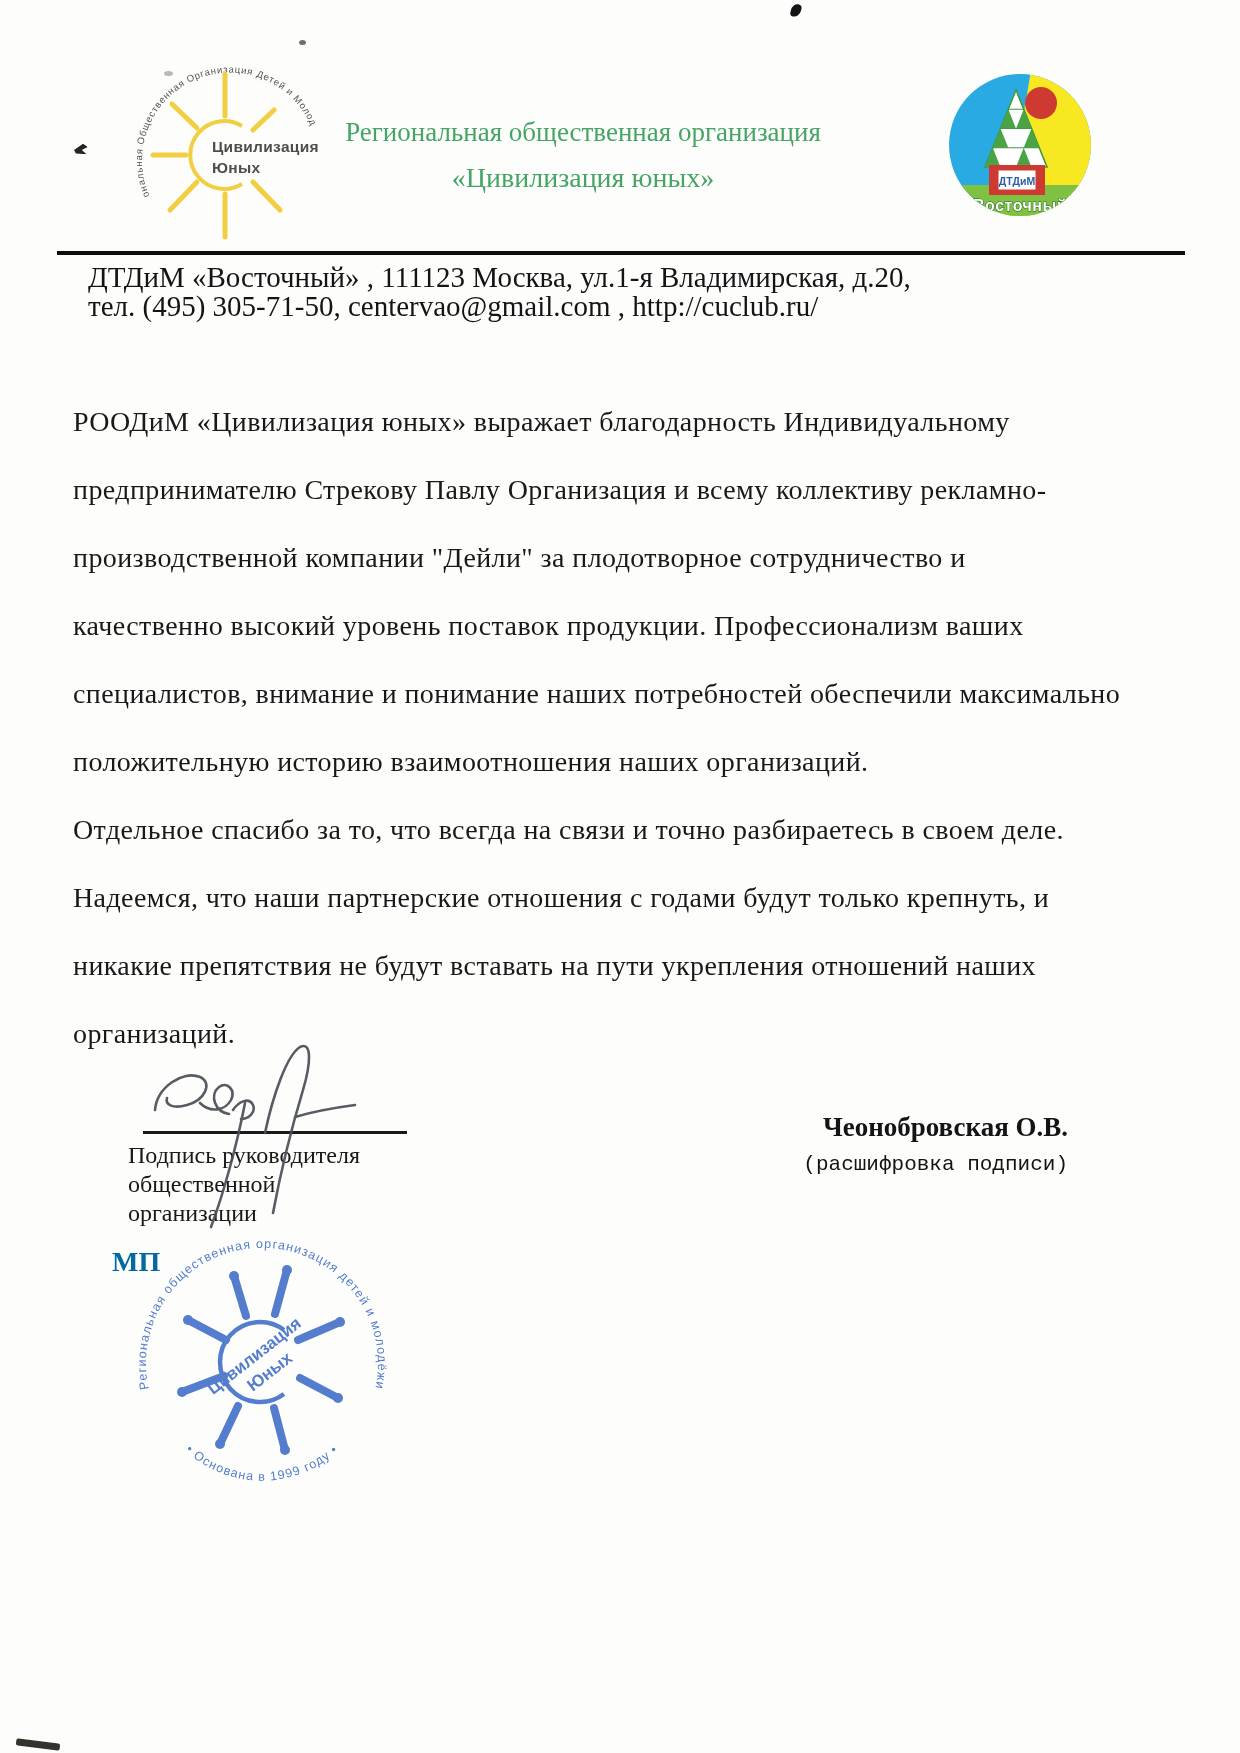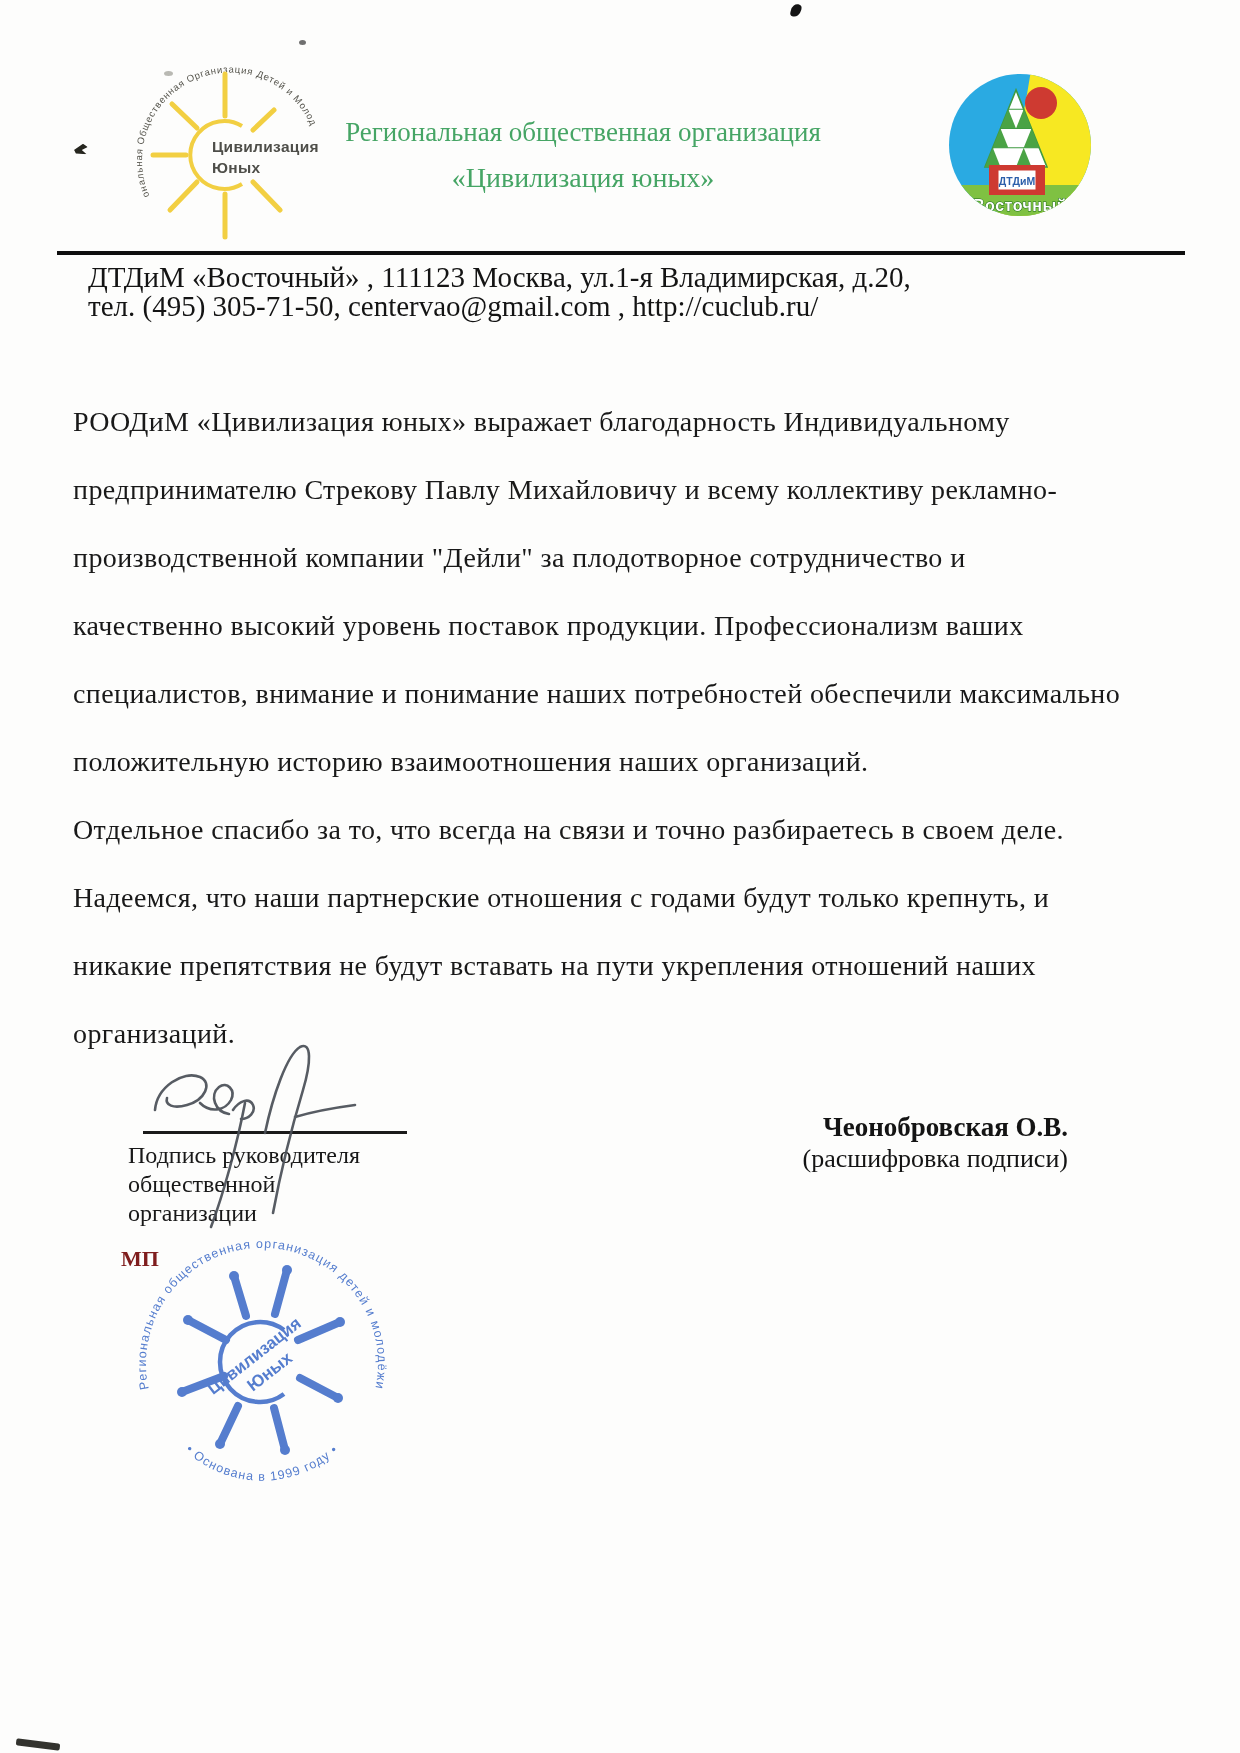--- a/index.html
+++ b/index.html
@@ -15,24 +15,24 @@
 
   .contact{left:64px;top:263px;font-size:29px;line-height:29px;color:#141414;margin-left:24px;}
 
   
   .letter{left:73px;top:388px;font-size:28px;line-height:68px;letter-spacing:0.4px;color:#191919;}
   .letter div{white-space:nowrap;height:68px;}
 
   
   .sig-underline{left:143px;top:1131px;width:264px;height:3px;background:#1a1a1a;}
   .sig-caption{left:128px;top:1141px;font-size:24px;line-height:29px;color:#181818;}
-  .seal-mark{left:112px;top:1246px;font-size:22px;font-weight:bold;color:#7f1d1d;margin-left:9px;}
+  .seal-mark{left:112px;top:1246px;font-size:28px;font-weight:bold;color:#0369a1;}
   .signee{left:768px;top:1112px;width:300px;text-align:right;color:#141414;}
   .signee .nm{font-size:27px;font-weight:bold;}
-  .signee .cap{font-size:26px;margin-top:1px;}
+  .signee .cap{font-size:21px;margin-top:10px;font-family:Liberation Mono, monospace;}
 
   
   .speck-a{left:791px;top:4px;width:10px;height:13px;background:#141414;border-radius:62% 38% 70% 30%;transform:rotate(14deg);}
   .speck-b{left:74px;top:144px;width:14px;height:11px;background:#26261f;clip-path:polygon(0 45%,70% 0,100% 35%,55% 55%,85% 100%,10% 80%);transform:rotate(-8deg);}
   .speck-c{left:299px;top:40px;width:7px;height:5px;background:#6f6f6f;border-radius:50%;}
   .speck-d{left:164px;top:71px;width:9px;height:5px;background:#b9b9b3;border-radius:50%;}
   .speck-e{left:16px;top:1741px;width:44px;height:7px;background:#33332e;transform:rotate(7deg);border-radius:2px;}
 
   svg{display:block;}
   svg text{font-family:"Liberation Sans",sans-serif;}
@@ -108,21 +108,21 @@
 
   <div class="abs rule"></div>
 
   <div class="abs contact">
     <div>ДТДиМ «Восточный» , 111123 Москва, ул.1-я Владимирская, д.20,</div>
     <div>тел. (495) 305-71-50, centervao@gmail.com , http://cuclub.ru/</div>
   </div>
 
   <div class="abs letter">
     <div>РООДиМ «Цивилизация юных» выражает благодарность Индивидуальному</div>
-    <div>предпринимателю Стрекову Павлу Михайловичу и всему коллективу рекламно-</div>
+    <div>предпринимателю Стрекову Павлу Организация и всему коллективу рекламно-</div>
     <div>производственной компании "Дейли" за плодотворное сотрудничество и</div>
     <div>качественно высокий уровень поставок продукции. Профессионализм ваших</div>
     <div>специалистов, внимание и понимание наших потребностей обеспечили максимально</div>
     <div>положительную историю взаимоотношения наших организаций.</div>
     <div>Отдельное спасибо за то, что всегда на связи и точно разбираетесь в своем деле.</div>
     <div>Надеемся, что наши партнерские отношения с годами будут только крепнуть, и</div>
     <div>никакие препятствия не будут вставать на пути укрепления отношений наших</div>
     <div>организаций.</div>
   </div>
 

